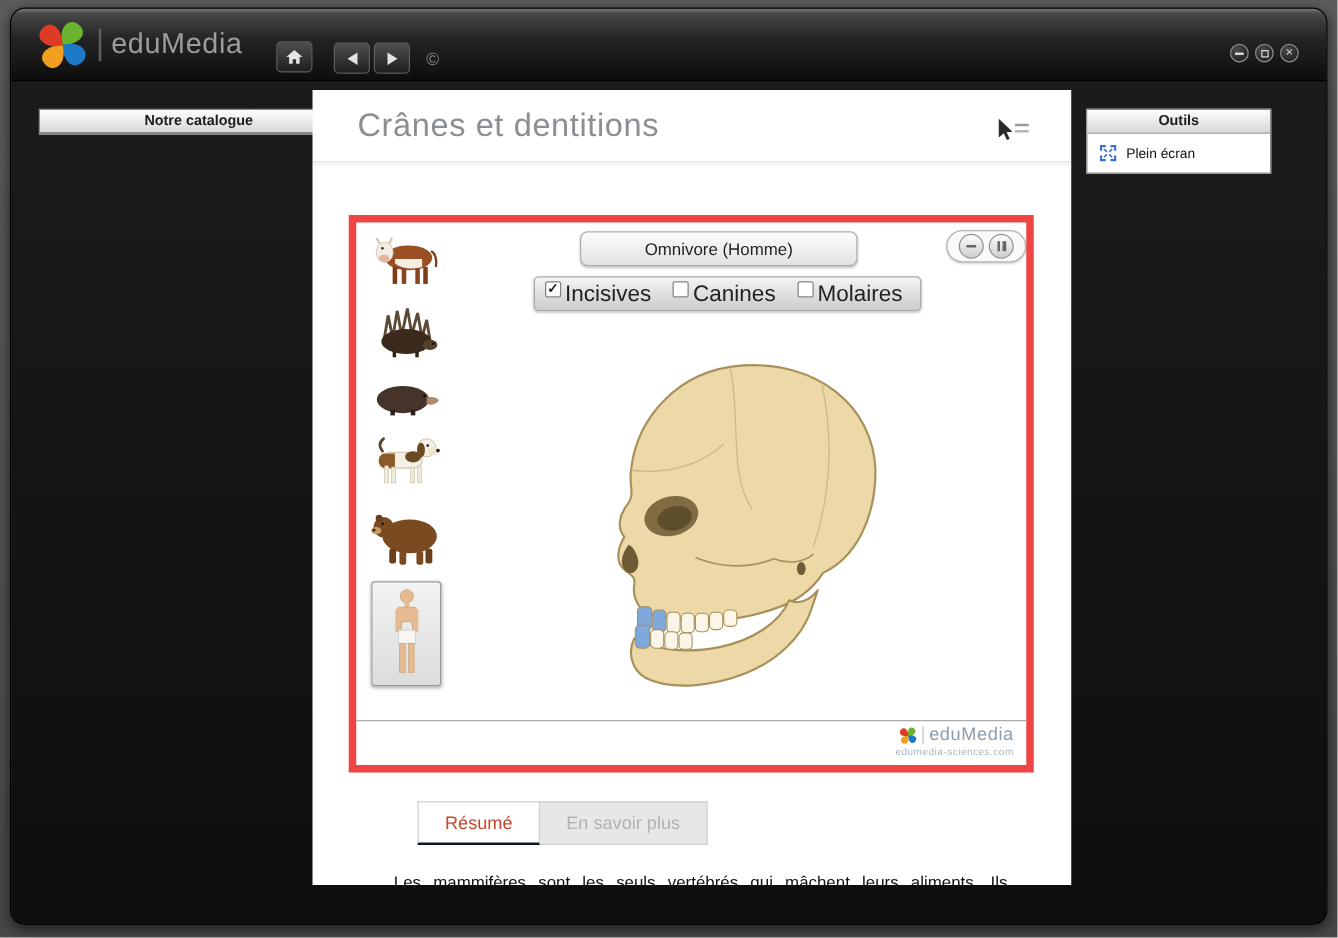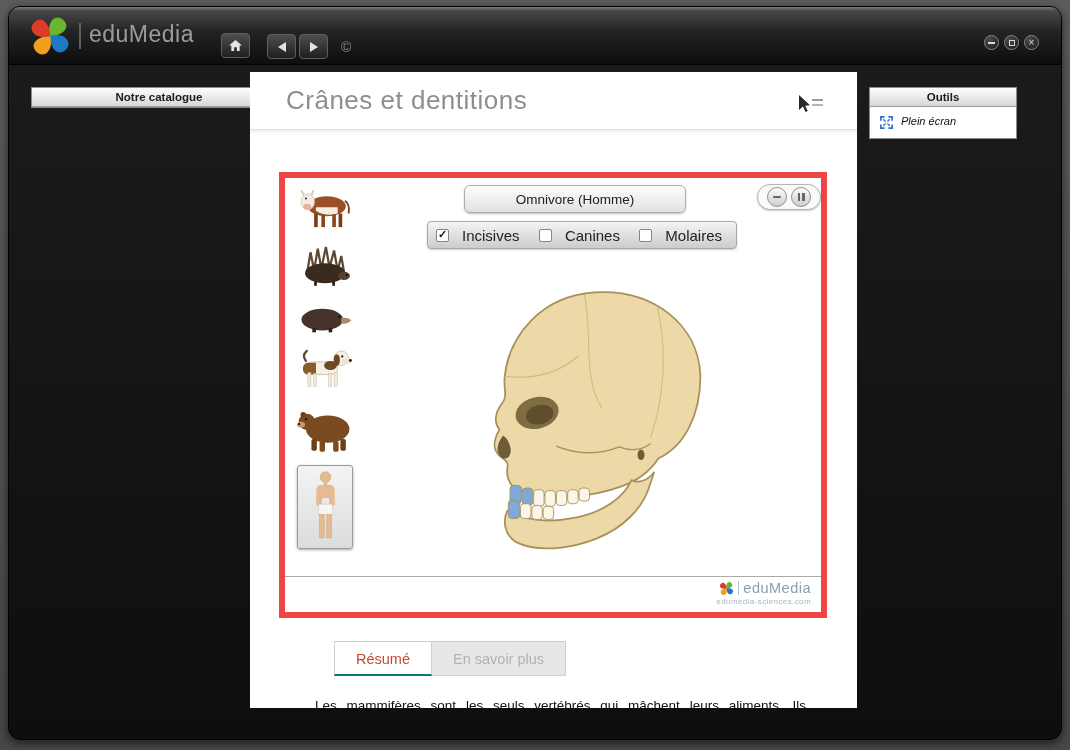--- a/index.html
+++ b/index.html
@@ -51,21 +51,21 @@
     height:19px; line-height:18px; text-align:center;
     font-size:11.5px; font-weight:bold; color:#1c1c1c;
     background:linear-gradient(#fdfdfd,#d7d7d7); border-bottom:1px solid #9a9a9a;
   }
   .catalog { left:22px; top:80px; width:256px; }
   .catalog-list { list-style:none; padding:8px 8px 10px 8px; }
   .catalog-item { display:flex; gap:6px; margin-bottom:6px; cursor:pointer; }
   .bullet { width:5px; height:5px; border:1px solid #8a8a8a; border-radius:50%; margin-top:3px; flex:0 0 auto; background:#fff; }
   .catalog-label { font-size:11px; color:#111; line-height:13px; }
   .tools { left:860px; top:80px; width:148px; }
-  .tool-item { display:flex; align-items:flex-start; gap:7px; padding:8px 9px; cursor:pointer;font-style:italic; }
+  .tool-item { display:flex; align-items:center; gap:7px; padding:8px 9px; cursor:pointer; }
   .tool-item span { font-size:11px; color:#111; }
   
   .main { left:241px; top:65px; width:607px; height:636px; border:none; overflow:hidden; }
   .page-header { height:58px; position:relative; border-bottom:1px solid #e0e0e0; box-shadow:0 2px 3px rgba(0,0,0,.07); }
   .page-header h1 { position:absolute; left:36px; top:13px; font-size:26px; font-weight:normal; color:#8b8f93; letter-spacing:.5px; }
   .pointer-menu { position:absolute; right:32px; top:22px; width:30px; height:22px; cursor:pointer; }
   
   .sim { margin:42px 0 0 29px; width:548px; border:6px solid #ef4444; background:#fff; }
   .sim-main { position:relative; height:398px; }
   .mode-btn {
@@ -75,21 +75,21 @@
     font-family:"Liberation Sans",sans-serif; font-size:13.5px; color:#222;
     box-shadow:0 1px 2px rgba(0,0,0,.25); cursor:pointer;
   }
   .check-bar {
     position:absolute; left:142px; top:43px; width:310px; height:28px;
     border:1px solid #a8a8a8; border-radius:4px;
     background:linear-gradient(#f4f4f4,#cccccc);
     display:flex; align-items:center; justify-content:space-between; padding:0 14px 0 8px;
     box-shadow:0 1px 2px rgba(0,0,0,.2);
   }
-  .check-item { display:flex; align-items:center; gap:13px; font-size:15px; color:#222; cursor:pointer; }
+  .check-item { display:flex; align-items:flex-start; gap:3px; font-size:18px; color:#222; cursor:pointer; }
   .cb {
     width:13px; height:13px; background:#fff; border:1px solid #858585; border-radius:2px;
     display:inline-flex; align-items:center; justify-content:center; font-size:11px; color:#1a1a1a;
   }
   .cb.checked::after { content:"✓"; font-weight:bold; margin-top:-1px; }
   .player-controls {
     position:absolute; right:0; top:6px; width:64px; height:26px;
     border:1px solid #b3b3b3; border-radius:13px; background:#fafafa;
     display:flex; align-items:center; justify-content:center; gap:4px;
     box-shadow:0 1px 2px rgba(0,0,0,.2);
@@ -118,21 +118,21 @@
   .fb-brand { font-size:14.5px; color:#8d9eab; letter-spacing:.5px; }
   .fb-url { font-size:8px; color:#a6b6c0; letter-spacing:.4px; margin-top:1px; }
   
   .tabs { display:flex; margin:23px 0 0 84px; }
   .tab {
     height:35px; line-height:34px; padding:0 21px; font-size:14.5px;
     background:#e7e7e7; border:1px solid #cfcfcf; border-left:none;
     color:#b2b2b2; cursor:pointer; white-space:nowrap;
   }
   .tab:first-child { border-left:1px solid #cfcfcf; }
-  .tab.active { background:#fff; color:#c7482e; border-bottom:2px solid #0f766e; }
+  .tab.active { background:#fff; color:#c7482e; border-bottom:2px solid #0f172a; }
   .summary { margin:21px 0 0 51px; width:505px; font-size:13.5px; color:#111; text-align:justify; text-indent:14px; line-height:17px; }
 </style>
 </head>
 <body>
 
 <div class="window">
 
   <div class="titlebar">
     <div class="logo">
       <svg viewBox="0 0 40 40" width="42" height="42">

